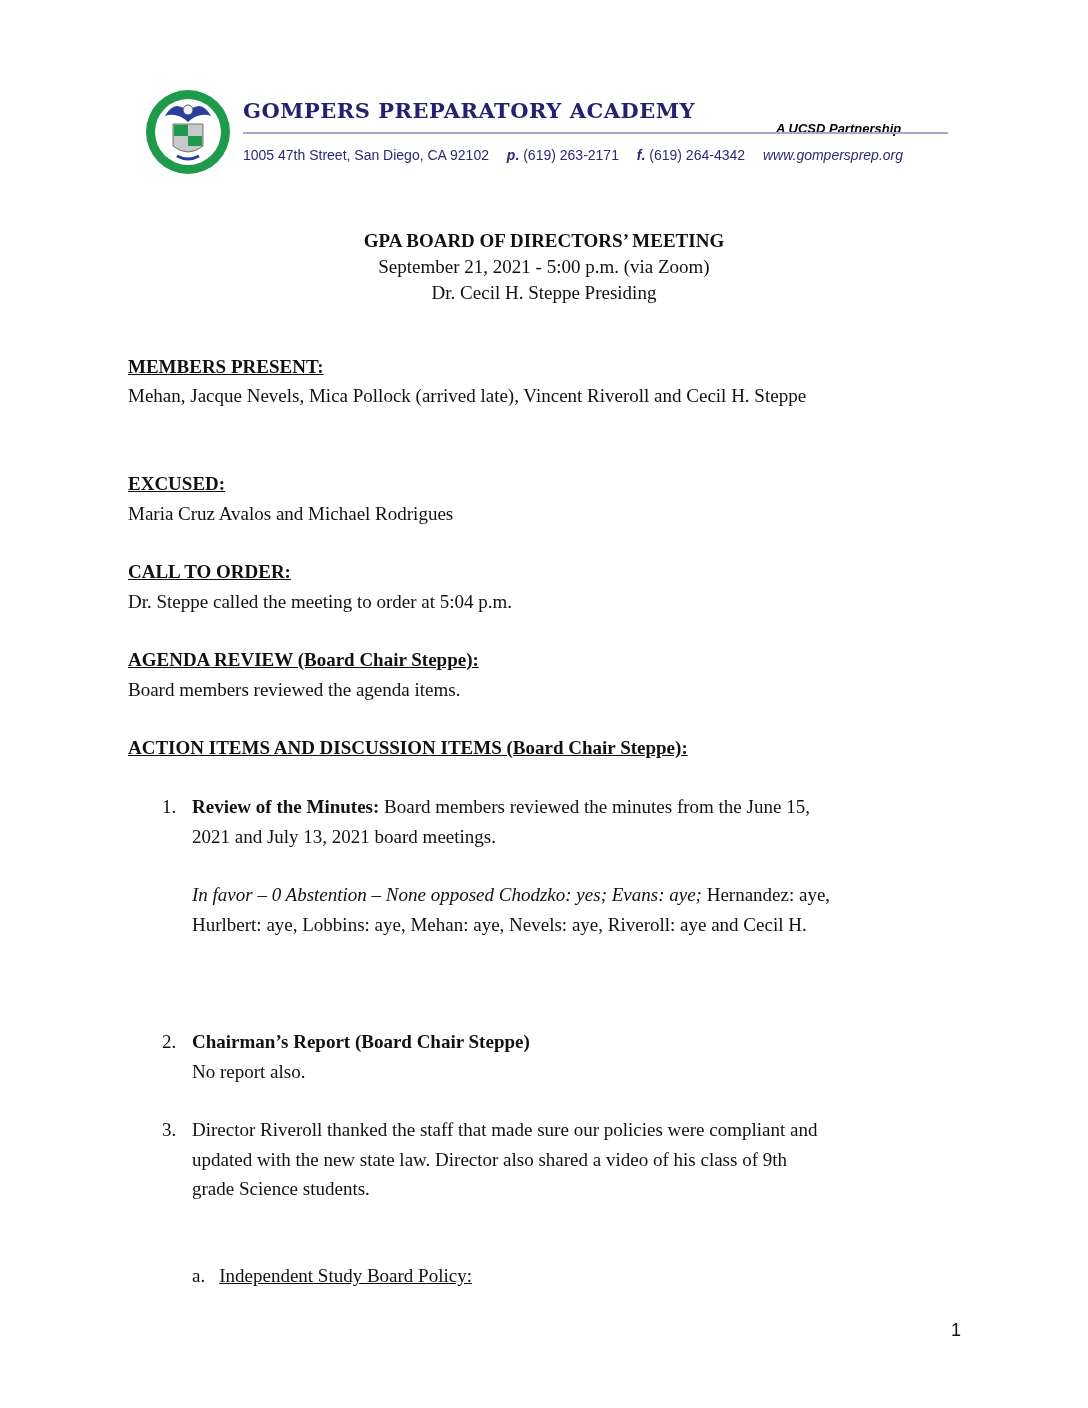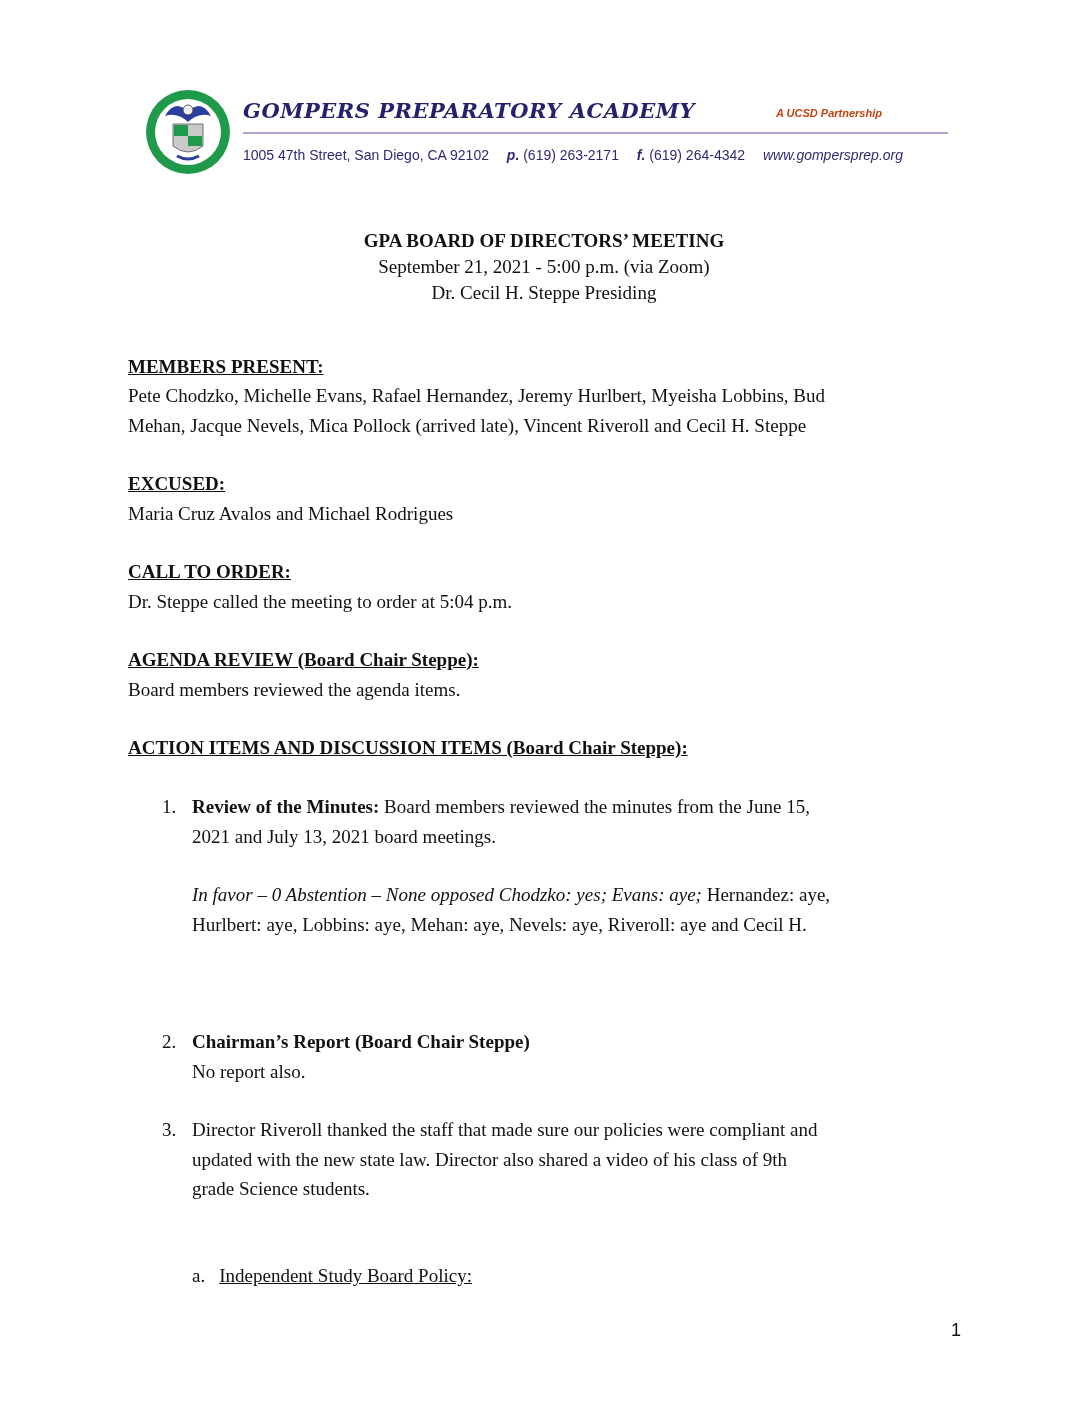--- a/index.html
+++ b/index.html
@@ -1,23 +1,23 @@
 <!DOCTYPE html>
 <html><head>
 <meta charset="utf-8">
 <style>
   html, body { margin: 0; padding: 0; background: #ffffff; }
   body { width: 1088px; height: 1408px; position: relative; overflow: hidden;
          font-family: "Liberation Serif", "DejaVu Serif", serif; color: #111; }
   .letterhead { position: absolute; left: 143px; top: 88px; width: 820px; height: 90px; }
   .seal { position: absolute; left: 0; top: 0; width: 90px; height: 88px; }
   .org-name { position: absolute; left: 100px; top: 10px; font-family: "DejaVu Serif", serif;
-              font-weight: bold; font-size: 21px; color: #24226e; letter-spacing: 0.5px; white-space: nowrap; font-style: italic; }
-  .partner { position: absolute; left: 633px; top: 19px; font-family: "Liberation Sans", sans-serif;
-             font-weight: bold; font-style: italic; font-size: 11px; color: #c2410c; white-space: nowrap; }
+              font-weight: bold; font-size: 21px; color: #24226e; letter-spacing: 0.5px; white-space: nowrap; }
+  .partner { position: absolute; left: 633px; top: 33px; font-family: "Liberation Sans", sans-serif;
+             font-weight: bold; font-style: italic; font-size: 13px; color: #000000; white-space: nowrap; }
   .rule { position: absolute; left: 100px; top: 44px; width: 705px; height: 2px; background: #a9a8cc; }
   .contact { position: absolute; left: 100px; top: 59px; font-family: "Liberation Sans", sans-serif;
              font-size: 14px; color: #2c2a70; white-space: nowrap; }
   .contact i { font-weight: bold; margin-left: 14px; }
   .contact .web { font-style: italic; margin-left: 14px; }
 
   .title-block { position: absolute; left: 0; top: 228px; width: 1088px; text-align: center; font-size: 19px; line-height: 26px; }
   .title-block .t { font-weight: bold; }
 
   .section-head { position: absolute; left: 128px; font-weight: bold; text-decoration: underline; font-size: 19px; white-space: nowrap; }
@@ -58,21 +58,20 @@
 </div>
 
 <div class="title-block">
   <div class="t">GPA BOARD OF DIRECTORS’ MEETING</div>
   <div>September 21, 2021 - 5:00 p.m. (via Zoom)</div>
   <div>Dr. Cecil H. Steppe Presiding</div>
 </div>
 
 <div class="section-head" style="top:356px">MEMBERS PRESENT:</div>
 <div class="para" style="top:381px">
-  <div>Pete Chodzko, Michelle Evans, Rafael Hernandez, Jeremy Hurlbert, Myeisha Lobbins, Bud</div>
   <div>Mehan, Jacque Nevels, Mica Pollock (arrived late), Vincent Riveroll and Cecil H. Steppe</div>
 </div>
 
 <div class="section-head" style="top:473px">EXCUSED:</div>
 <div class="para" style="top:499px">Maria Cruz Avalos and Michael Rodrigues</div>
 
 <div class="section-head" style="top:561px">CALL TO ORDER:</div>
 <div class="para" style="top:587px">Dr. Steppe called the meeting to order at 5:04 p.m.</div>
 
 <div class="section-head" style="top:649px">AGENDA REVIEW (Board Chair Steppe):</div>

